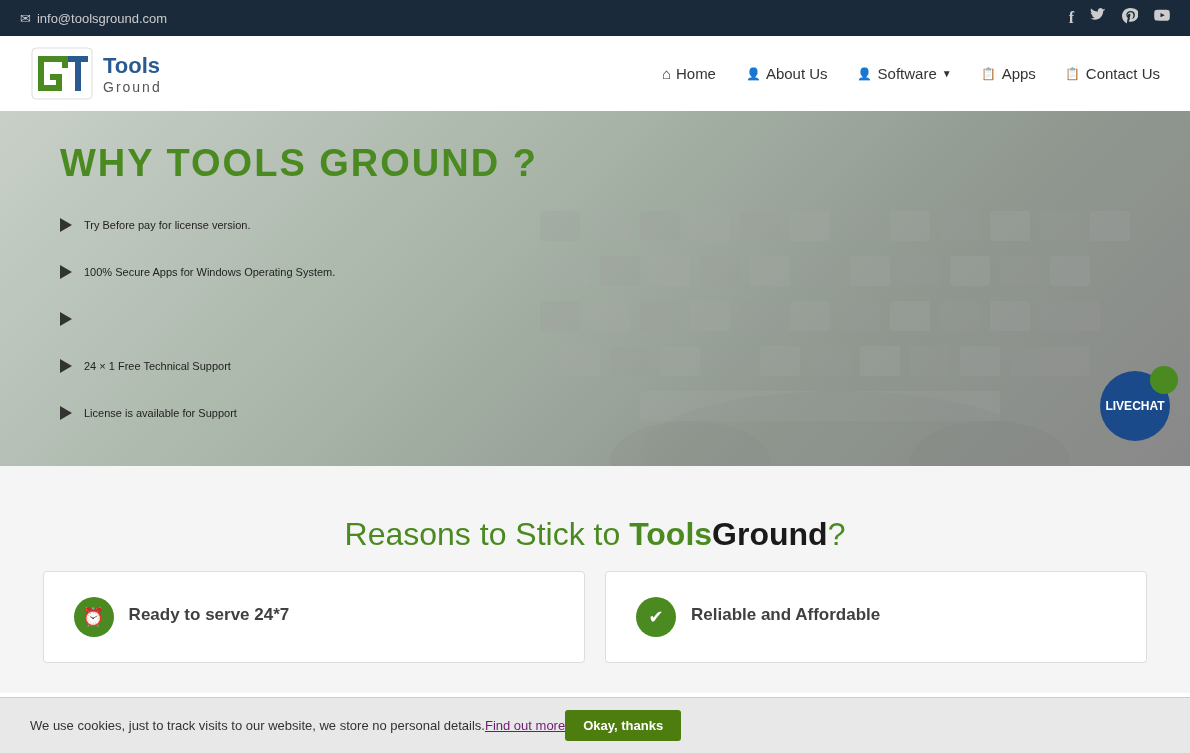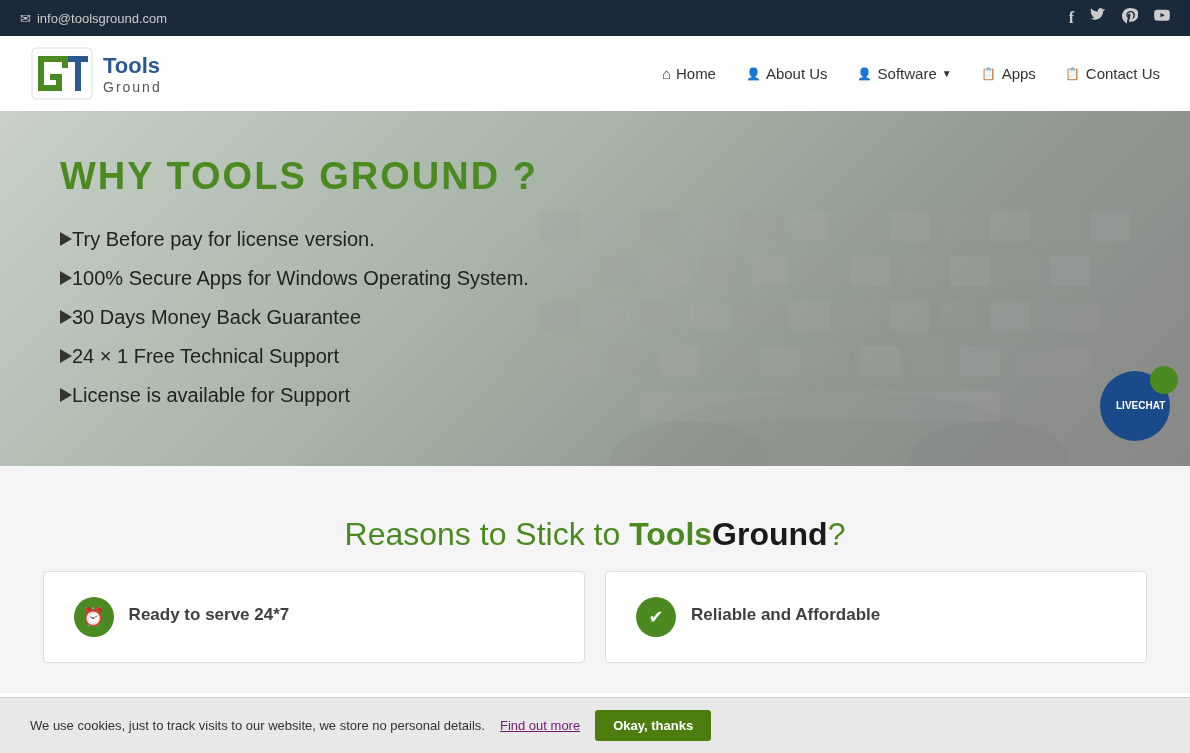--- a/index.html
+++ b/index.html
@@ -82,23 +82,25 @@
       font-weight: bold;
       color: #4a8a20;
       text-transform: uppercase;
       letter-spacing: 2px;
       margin-bottom: 30px;
     }
     .hero-list { list-style: none; }
     .hero-list li {
       display: flex;
       align-items: center;
+      gap: 12px;
       color: #222;
-      font-size: 20px;
+      font-size: 11px;
       margin-bottom: 16px;
+      margin-top: 33px;
     }
     .hero-list li .bullet {
       width: 0;
       height: 0;
       border-top: 7px solid transparent;
       border-bottom: 7px solid transparent;
       border-left: 12px solid #333;
       flex-shrink: 0;
     }
 
@@ -108,29 +110,29 @@
       bottom: 30px;
       right: 30px;
       z-index: 10;
       display: flex;
       align-items: flex-end;
       gap: 0;
     }
     .live-chat-bubble {
       background: #1a4a8a;
       color: #fff;
-      font-size: 10px;
+      font-size: 12px;
       font-weight: bold;
       padding: 12px 16px;
       border-radius: 50%;
       width: 70px;
       height: 70px;
       display: flex;
       align-items: center;
-      justify-content: space-between;
+      justify-content: center;
       text-align: center;
       line-height: 1.2;
       cursor: pointer;
     }
     .live-chat-green {
       background: #4a8a20;
       width: 28px;
       height: 28px;
       border-radius: 50%;
       position: absolute;
@@ -185,21 +187,21 @@
     
     .cookie-bar {
       position: fixed;
       bottom: 0;
       left: 0;
       right: 0;
       background: #e8e8e8;
       padding: 12px 30px;
       display: flex;
       align-items: center;
-      gap: 15px;
+      gap: 0;
       font-size: 13px;
       color: #333;
       z-index: 1000;
       border-top: 1px solid #ccc;
     }
     .cookie-bar .find-more {
       color: #701a75;
       text-decoration: underline;
       cursor: pointer;
     }
@@ -356,21 +358,20 @@
       <li>
         <div class="bullet"></div>
         <span>Try Before pay for license version.</span>
       </li>
       <li>
         <div class="bullet"></div>
         <span>100% Secure Apps for Windows Operating System.</span>
       </li>
       <li>
         <div class="bullet"></div>
-        <span>30 Days Money Back Guarantee</span>
       </li>
       <li>
         <div class="bullet"></div>
         <span>24 × 1 Free Technical Support</span>
       </li>
       <li>
         <div class="bullet"></div>
         <span>License is available for Support</span>
       </li>
     </ul>

